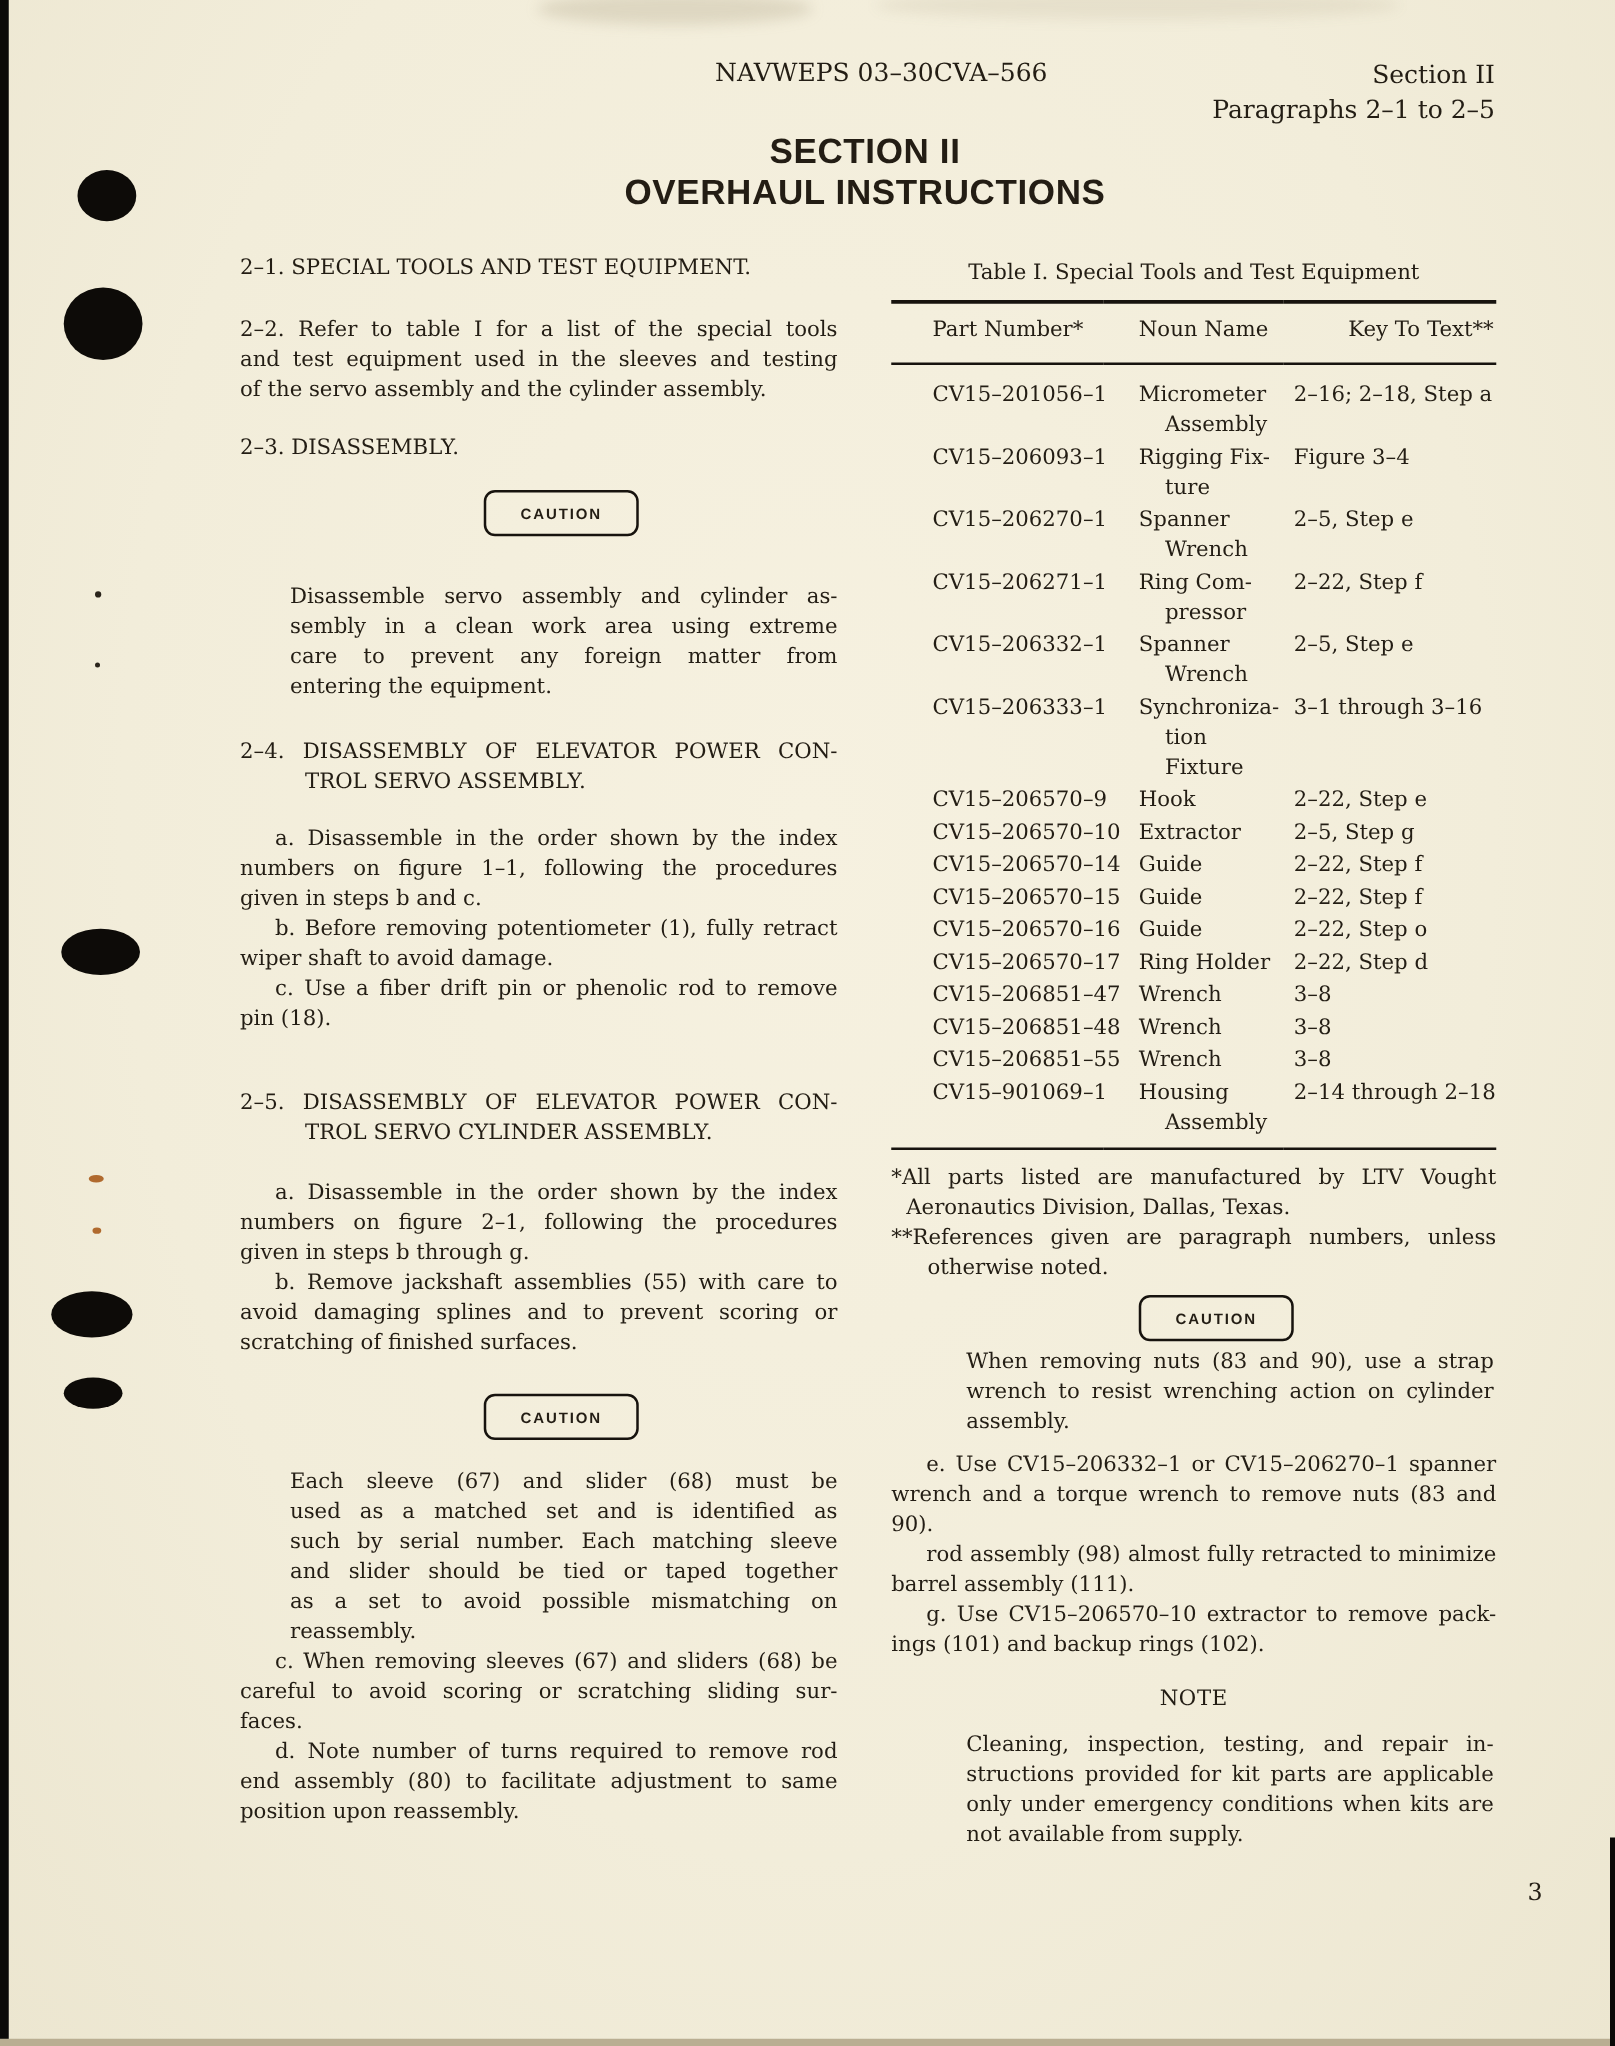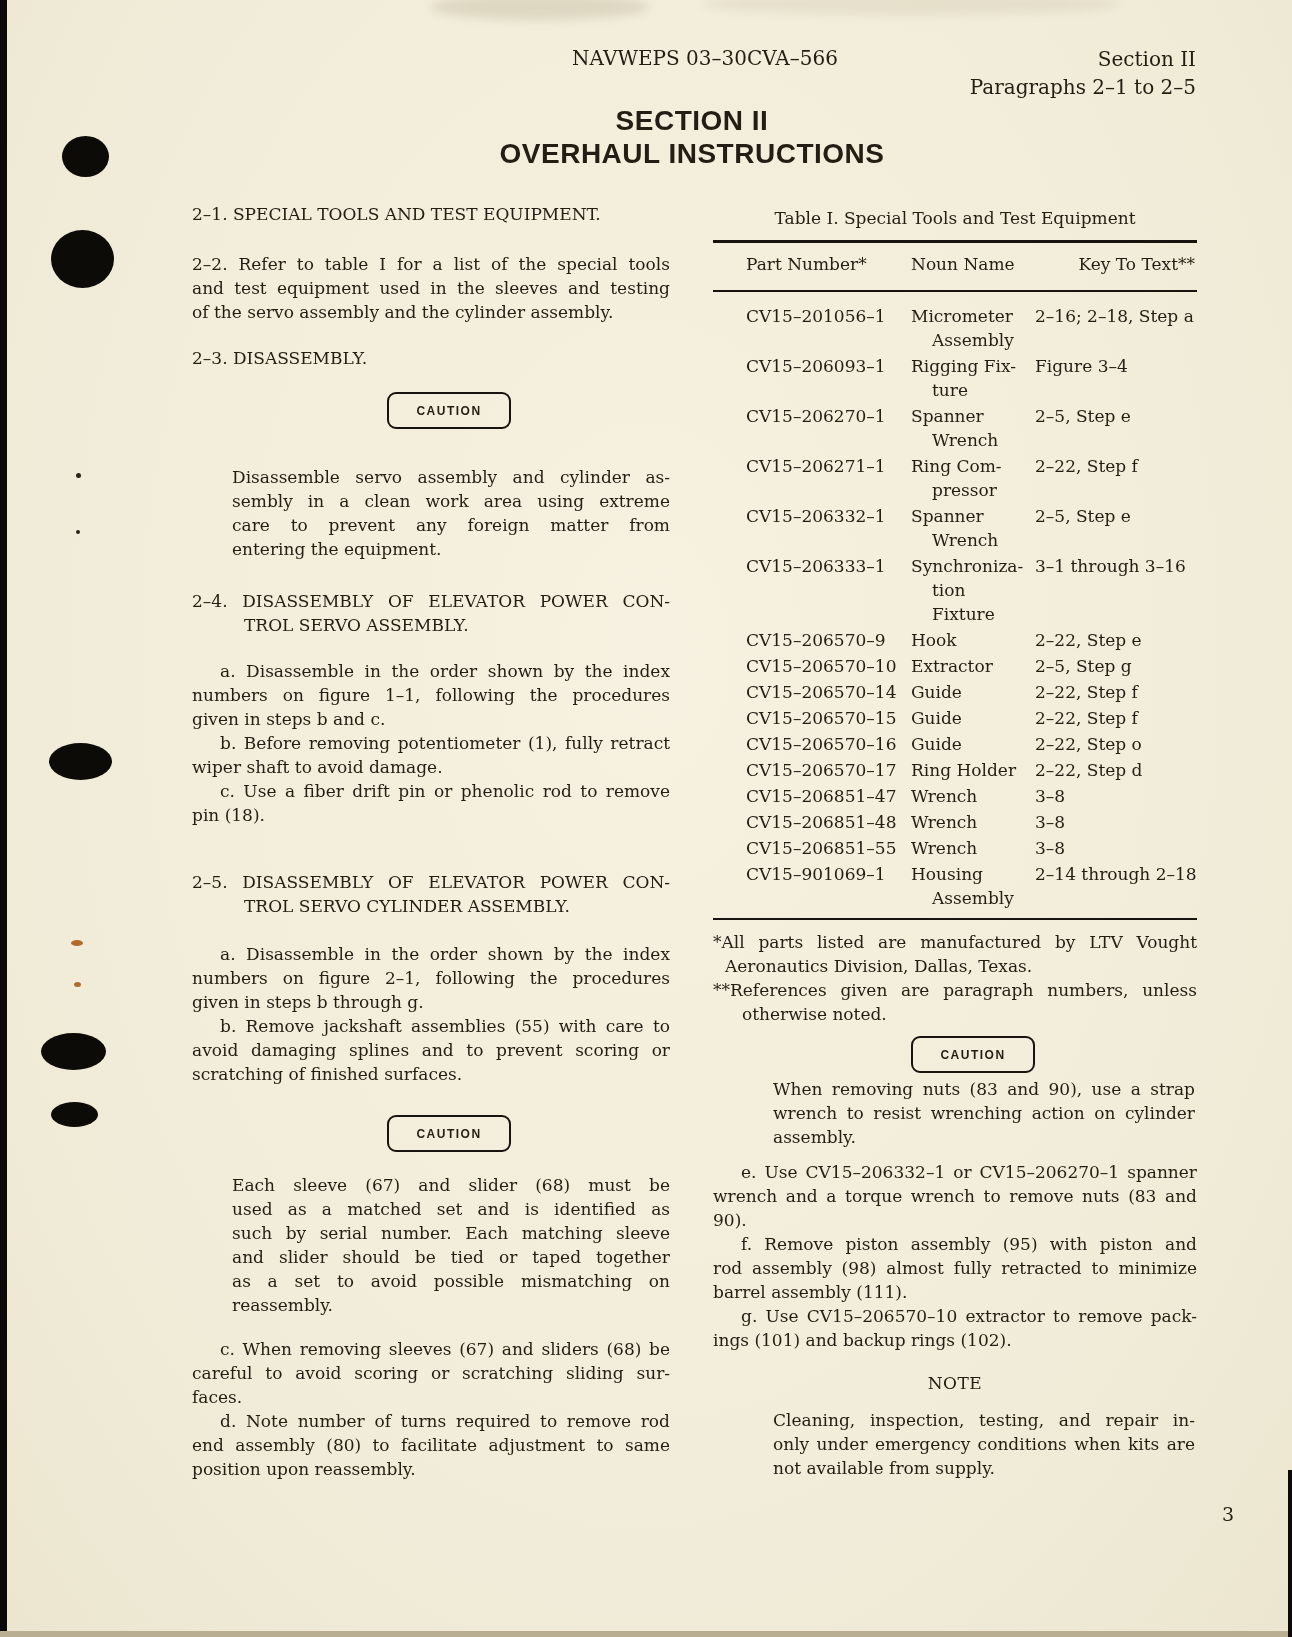--- a/index.html
+++ b/index.html
@@ -66,21 +66,21 @@
   col.c1 { width:170px; } col.c2 { width:144px; } col.c3 { width:170px; }
   .th-part { text-align:left; padding-left:33px; }
   .th-noun { text-align:left; padding-left:28px; }
   .th-key  { text-align:right; padding-right:2px; }
   td.c-part { padding-left:33px; white-space:nowrap; }
   td.c-noun { padding-left:28px; }
   td.c-key  { padding-left:8px; white-space:nowrap; }
   td.c-noun .wrap2 { padding-left:21px; }
   tbody tr:first-child td { padding-top:12px; }
   tbody tr:last-child td { padding-bottom:8px; } .mt10{margin-top:10px;} .mt11{margin-top:11px;} .mt13{margin-top:13px;}
-  .mt16{margin-top:4px;} .mt19{margin-top:19px;} .mt20{margin-top:20px;} .mt21{margin-top:21px;}
+  .mt16{margin-top:4px;} .mt19{margin-top:19px;} .mt20{} .mt21{margin-top:21px;}
   .mt22{margin-top:22px;} .mt24{margin-top:24px;} .mt26{margin-top:26px;} .mt28{margin-top:28px;}
   .mt29{margin-top:29px;} .mt36{margin-top:36px;} .mt43{margin-top:43px;}
 
   .page-number { position:absolute; left:1222px; top:1502px; font-size:19px; }
 </style>
 </head>
 <body>
 
 <div class="page">
 
@@ -359,32 +359,32 @@
         <div class="ln">assembly.</div>
       </div>
 
     <div class="mt11">
       <div class="step">
           <div class="ln">e. Use CV15–206332–1 or CV15–206270–1 spanner</div>
           <div class="ln">wrench and a torque wrench to remove nuts (83 and</div>
           <div class="ln">90).</div>
         </div>
       <div class="step">
-          <div class="ln">f. Remove piston assembly (95) with piston and</div>
           <div class="ln">rod assembly (98) almost fully retracted to minimize</div>
           <div class="ln">barrel assembly (111).</div>
         </div>
       <div class="step">
           <div class="ln">g. Use CV15–206570–10 extractor to remove pack-</div>
           <div class="ln">ings (101) and backup rings (102).</div>
         </div>
     </div>
 
     <div class="note-head mt19">NOTE</div>
     <div class="indent-block-r mt13">
         <div class="ln">Cleaning, inspection, testing, and repair in-</div>
+        <div class="ln">structions provided for kit parts are applicable</div>
         <div class="ln">only under emergency conditions when kits are</div>
         <div class="ln">not available from supply.</div>
       </div>
   </div>
 
   <div class="page-number">3</div>
 </div>
 
 </body></html>

